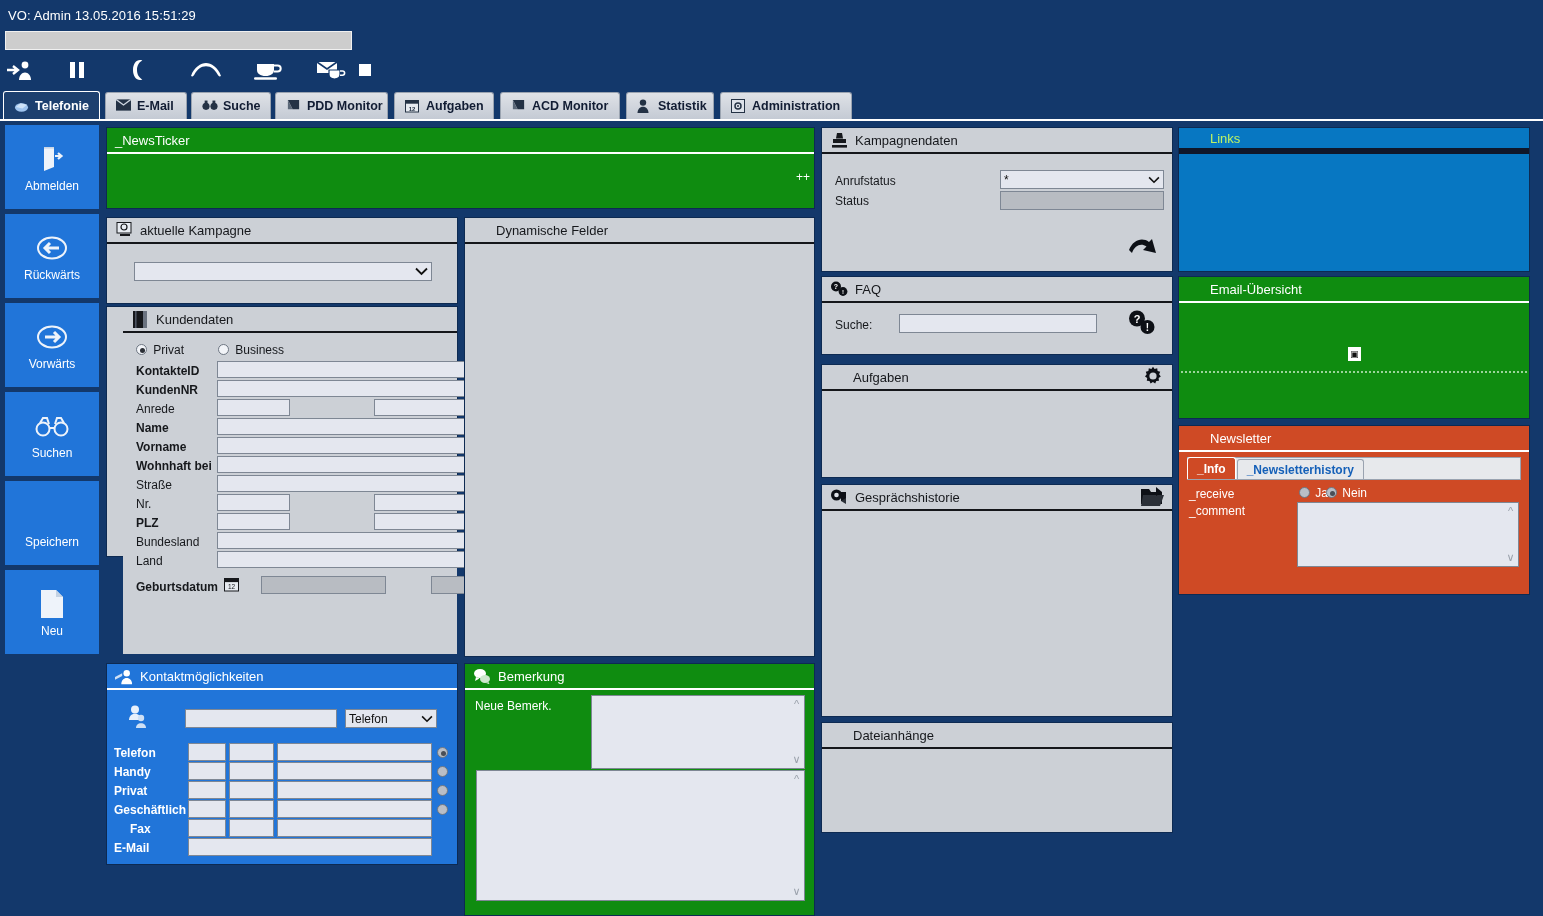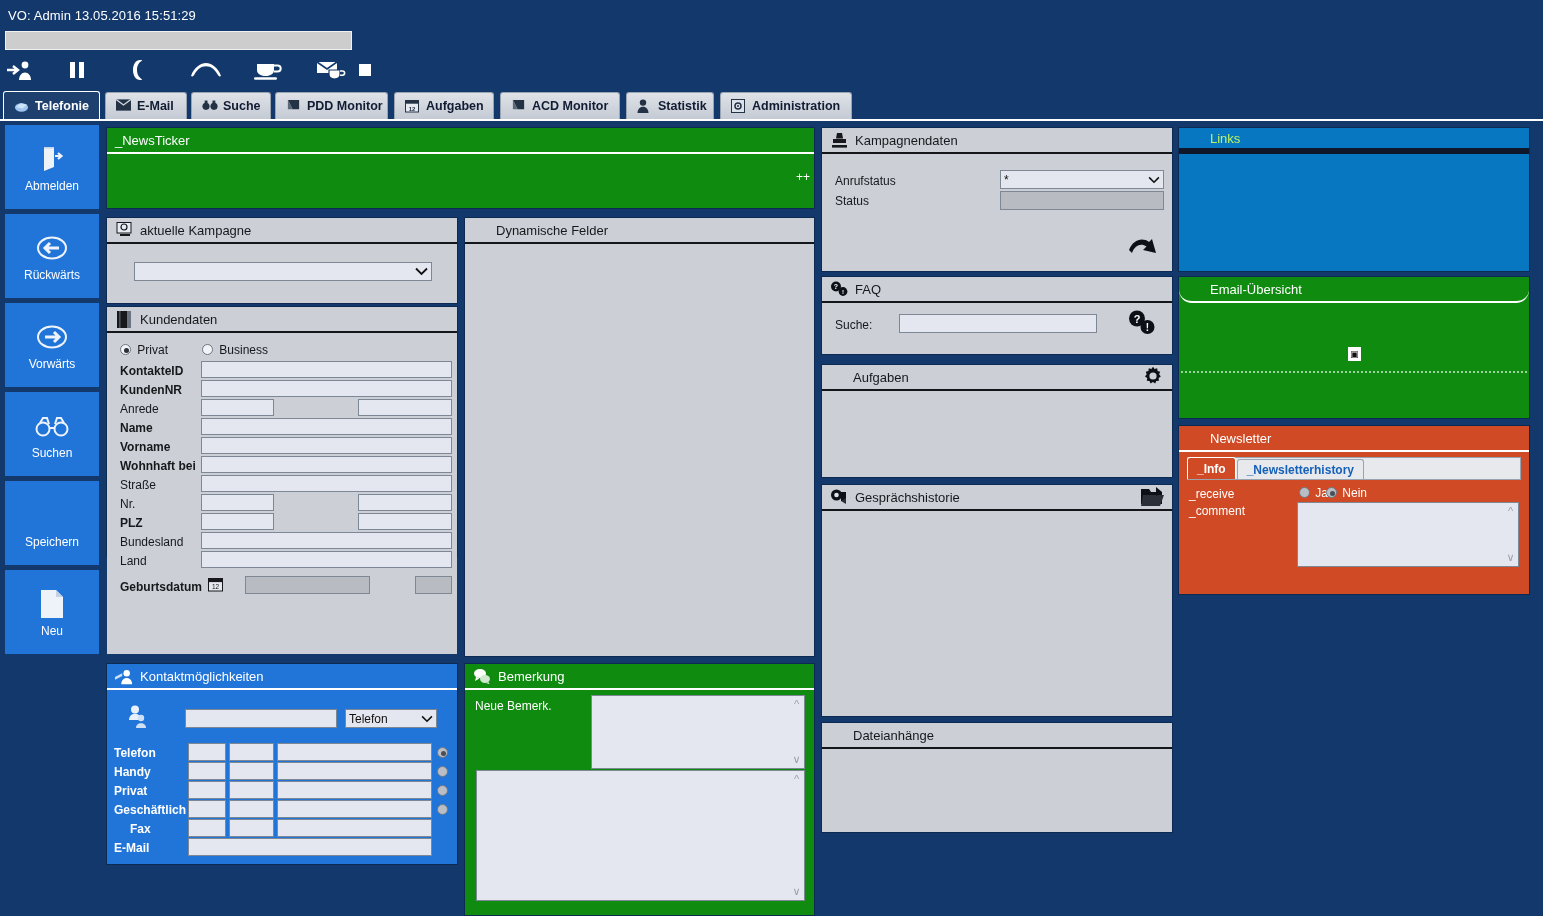--- a/index.html
+++ b/index.html
@@ -376,21 +376,21 @@
 
   <div class="panel sk-green" style="left:106px; top:127px; width:709px; height:82px;">
     <div class="panel-hd">
       <span>_NewsTicker</span>
     </div>
     <div class="panel-body" style="height:54px;">
       <div style="position:absolute; right:4px; top:16px; color:#ffffff; font-size:12px;">++</div>
     </div>
   </div>
 
-  <div class="panel sk-grey" style="left:106px; top:306px; width:352px; height:251px;">
+  <div class="panel sk-grey" style="left:106px; top:306px; width:352px; height:251px;padding-left:16px;">
     <div class="panel-hd">
       <span class="phicon">
         <svg width="14" height="17" viewBox="0 0 14 17">
             <rect x="0" y="0" width="10" height="17" fill="#16181c"></rect>
             <rect x="10" y="0" width="4" height="17" fill="#6b7380"></rect>
             <rect x="2" y="0" width="1.6" height="17" fill="#4c5360"></rect>
           </svg>
       </span>
       <span>Kundendaten</span>
     </div>
@@ -658,21 +658,21 @@
   </div>
 
   <div class="panel sk-lblue" style="left:1178px; top:127px; width:352px; height:145px;">
     <div class="panel-hd" style="padding-left:31px;">
       <span>Links</span>
     </div>
     <div class="panel-body" style="height:115px;"></div>
   </div>
 
   <div class="panel sk-green" style="left:1178px; top:276px; width:352px; height:143px;">
-    <div class="panel-hd" style="padding-left:31px;border-radius:13px;">
+    <div class="panel-hd" style="padding-left:31px;">
       <span>Email-Übersicht</span>
     </div>
     <div class="panel-body" style="height:113px;">
       <div class="brokenimg" style="position:absolute; left:169px; top:44px;">▣</div>
       <div class="dotted-sep" style="top:68px;"></div>
     </div>
   </div>
 
   <div class="panel sk-orange" style="left:1178px; top:425px; width:352px; height:170px;">
     <div class="panel-hd" style="padding-left:31px;">

